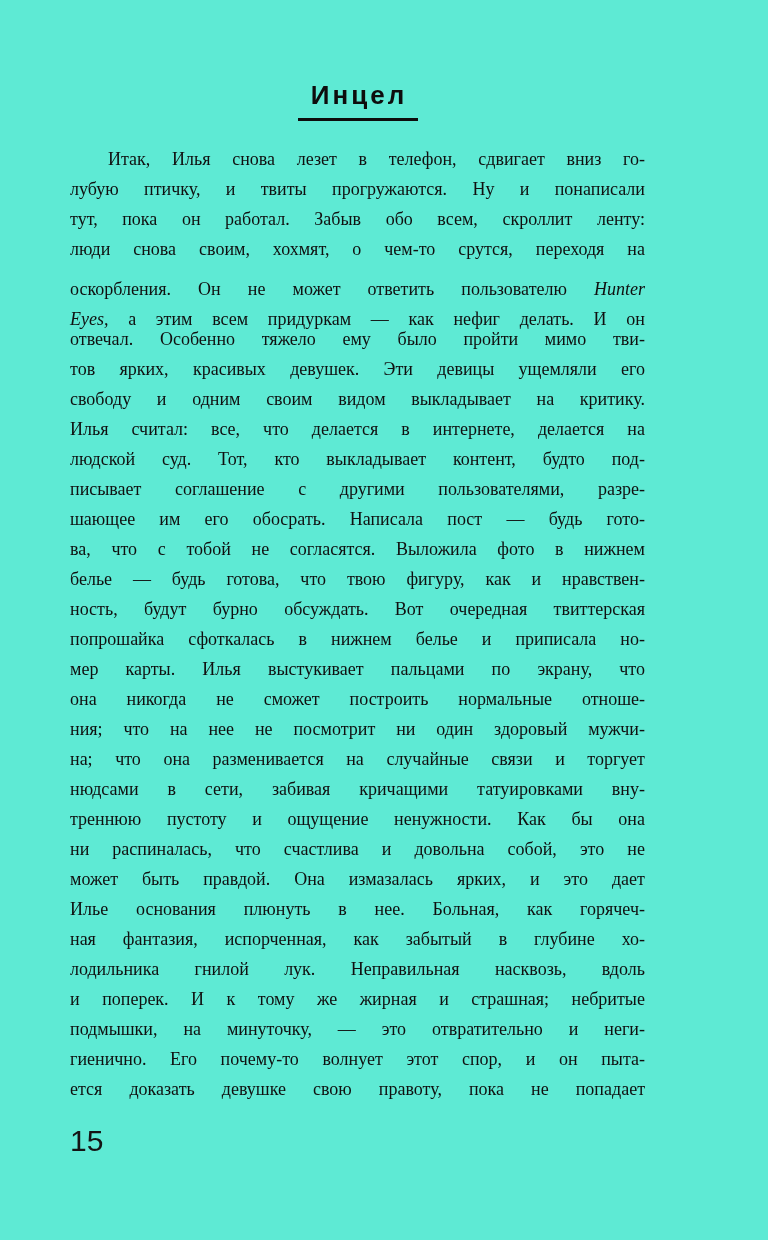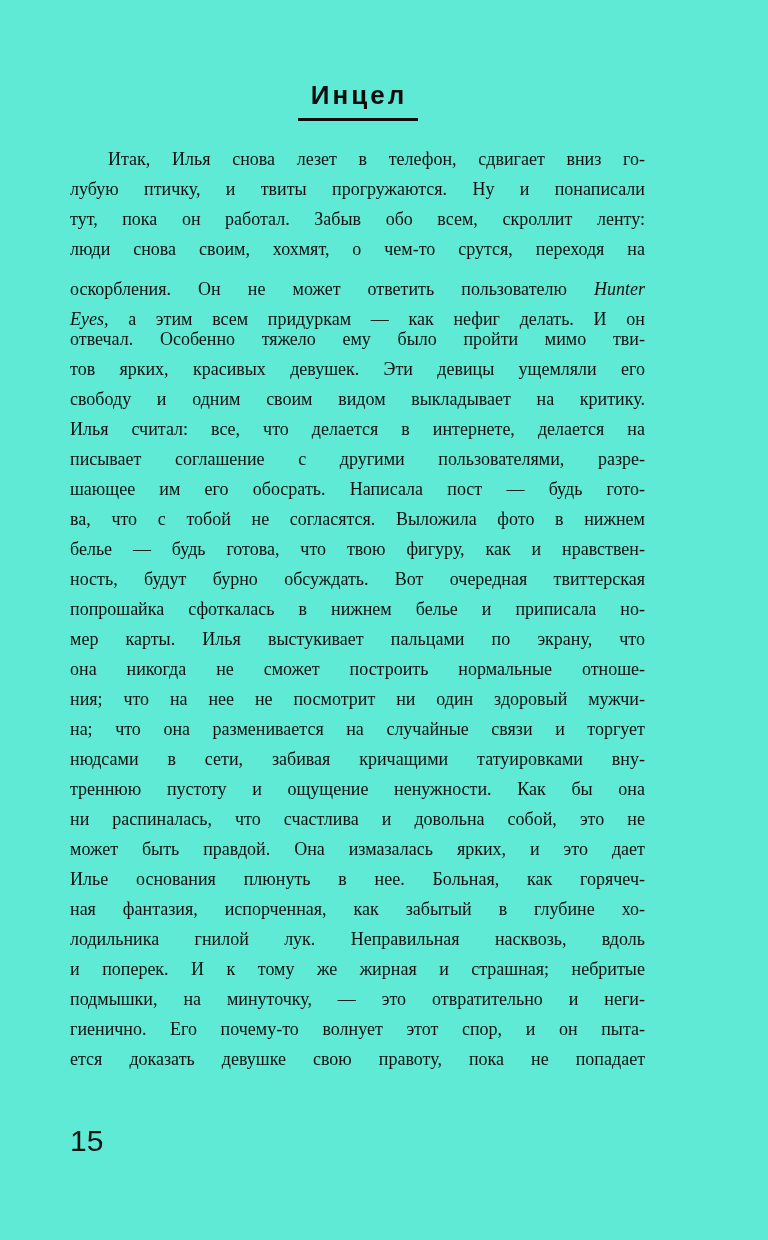--- a/index.html
+++ b/index.html
@@ -175,20 +175,30 @@
         <span class="word">считал:</span>
         <span class="word">все,</span>
         <span class="word">что</span>
         <span class="word">делается</span>
         <span class="word">в</span>
         <span class="word">интернете,</span>
         <span class="word">делается</span>
         <span class="word">на</span>
       </div>
       <div class="line">
+        <span class="word">людской</span>
+        <span class="word">суд.</span>
+        <span class="word">Тот,</span>
+        <span class="word">кто</span>
+        <span class="word">выкладывает</span>
+        <span class="word">контент,</span>
+        <span class="word">будто</span>
+        <span class="word">под-</span>
+      </div>
+      <div class="line">
         <span class="word">писывает</span>
         <span class="word">соглашение</span>
         <span class="word">с</span>
         <span class="word">другими</span>
         <span class="word">пользователями,</span>
         <span class="word">разре-</span>
       </div>
       <div class="line">
         <span class="word">шающее</span>
         <span class="word">им</span>

